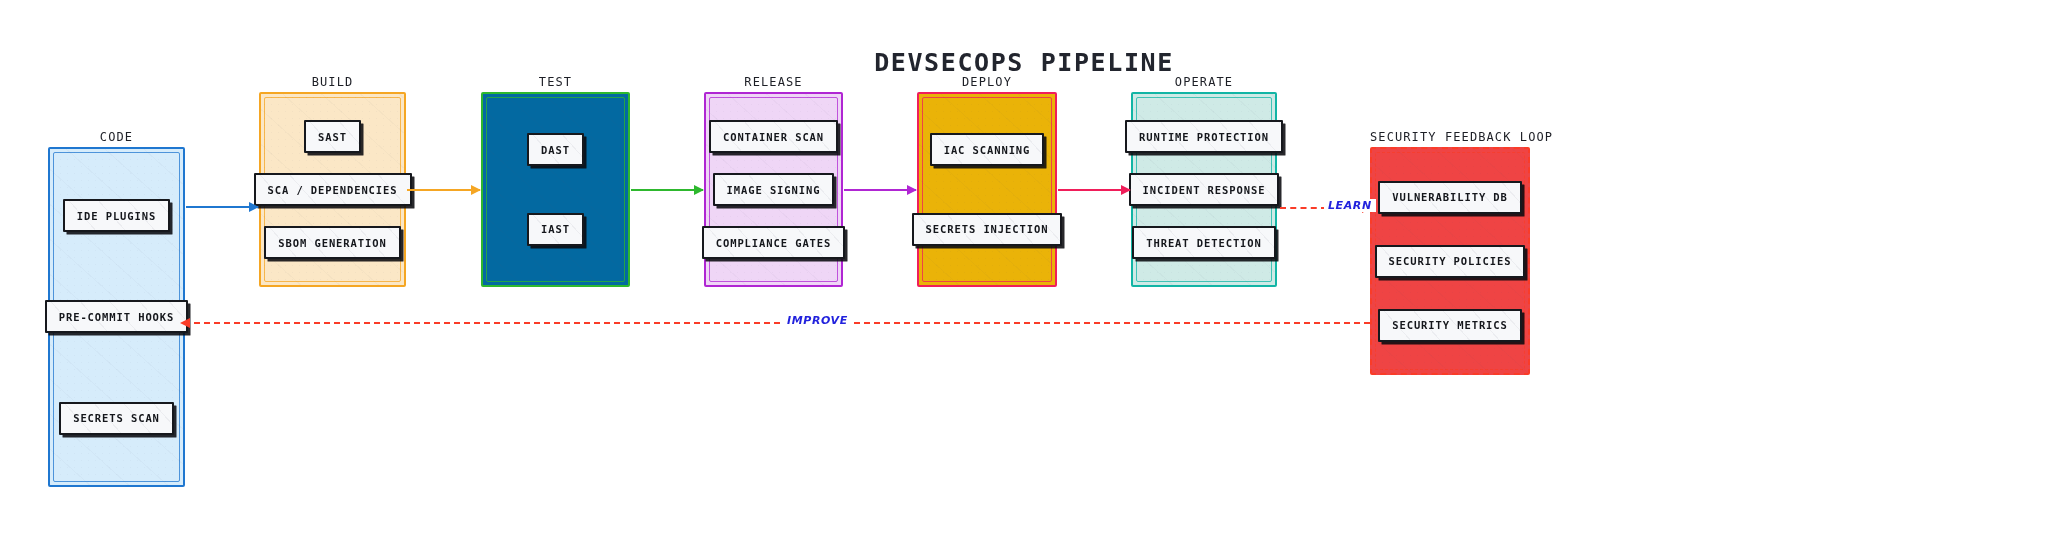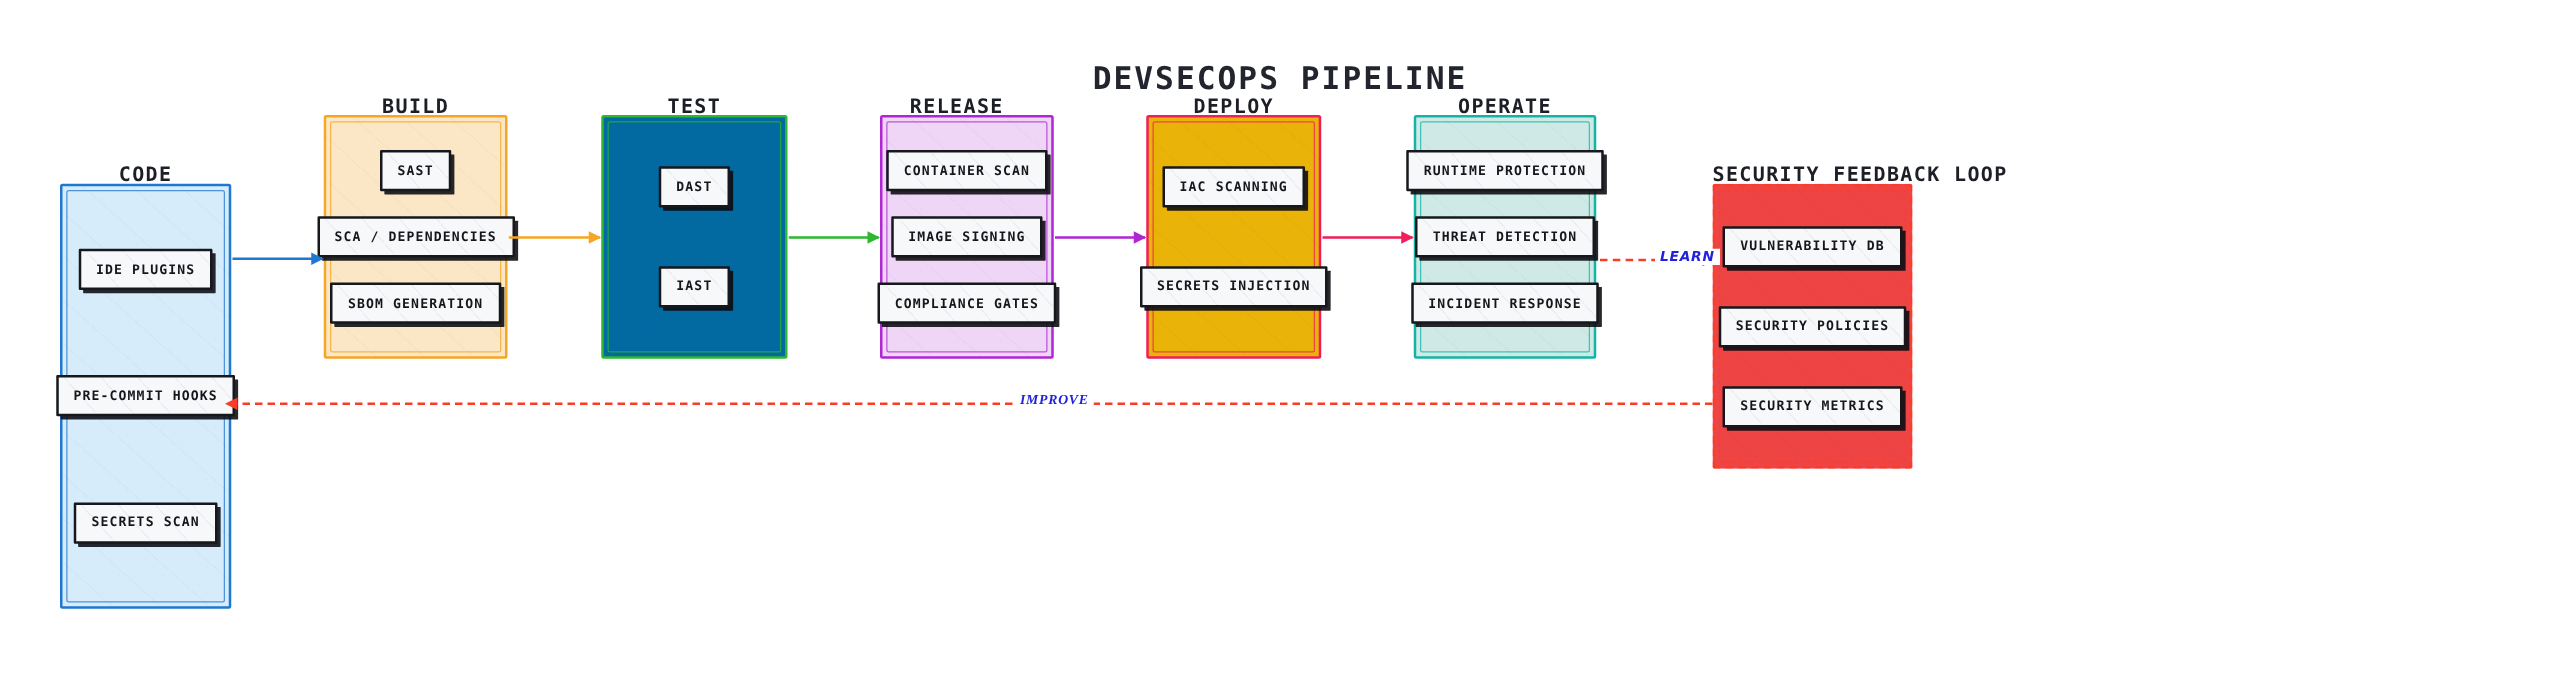--- a/index.html
+++ b/index.html
@@ -7,21 +7,21 @@
        font-family:"DejaVu Sans Mono","Liberation Mono",monospace;}
 
   
   #diagram-title{
     position:absolute;left:0;top:48px;width:2048px;text-align:center;
     font-size:25px;font-weight:700;letter-spacing:1.6px;color:#22252e;
   }
 
   
   .stage-label{
-    position:absolute;text-align:center;font-size:16px;font-weight:700;
+    position:absolute;text-align:center;font-size:12px;font-weight:400;
     letter-spacing:1.1px;color:#1d1f26;white-space:nowrap;
   }
 
   
   .stage{
     position:absolute;box-sizing:border-box;
     border-width:2.4px;border-style:solid;border-radius:2px;
   }
   .stage::before{
     content:"";position:absolute;inset:3px;
@@ -104,41 +104,41 @@
           <div class="item">SBOM GENERATION</div>
         </div>
       </div>
       <div class="stage-label" style="left: 481px; width: 149px; top: 75px;">TEST</div>
       <div class="stage" style="left: 481px; top: 92px; width: 149px; height: 195px; border-color: rgb(46, 184, 46); color: rgb(46, 184, 46); background: #0369a1;">
         <div class="items">
           <div class="item">DAST</div>
           <div class="item">IAST</div>
         </div>
       </div>
-      <div class="stage-label" style="left: 664px; width: 139px; top: 75px; text-align: right;">RELEASE</div>
+      <div class="stage-label" style="left: 704px; width: 139px; top: 75px;">RELEASE</div>
       <div class="stage" style="left: 704px; top: 92px; width: 139px; height: 195px; border-color: rgb(176, 38, 211); color: rgb(176, 38, 211); background: rgb(239, 214, 246);">
         <div class="items">
           <div class="item">CONTAINER SCAN</div>
           <div class="item">IMAGE SIGNING</div>
           <div class="item">COMPLIANCE GATES</div>
         </div>
       </div>
       <div class="stage-label" style="left: 917px; width: 140px; top: 75px;">DEPLOY</div>
       <div class="stage" style="left: 917px; top: 92px; width: 140px; height: 195px; border-color: rgb(240, 30, 90); color: rgb(240, 30, 90); background: #eab308;">
         <div class="items">
           <div class="item">IAC SCANNING</div>
           <div class="item">SECRETS INJECTION</div>
         </div>
       </div>
       <div class="stage-label" style="left: 1131px; width: 146px; top: 75px;">OPERATE</div>
       <div class="stage" style="left: 1131px; top: 92px; width: 146px; height: 195px; border-color: rgb(18, 181, 165); color: rgb(18, 181, 165); background: rgb(207, 234, 230);">
         <div class="items">
           <div class="item">RUNTIME PROTECTION</div>
+          <div class="item">INCIDENT RESPONSE</div>
           <div class="item">THREAT DETECTION</div>
-          <div class="item">INCIDENT RESPONSE</div>
         </div>
       </div>
       <div class="stage-label" style="left: 1370px; width: 160px; top: 130px;">SECURITY FEEDBACK LOOP</div>
       <div class="stage dashed" style="left: 1370px; top: 147px; width: 160px; height: 228px; border-color: rgb(250, 60, 40); color: rgb(250, 60, 40); background: #ef4444;">
         <div class="items">
           <div class="item">VULNERABILITY DB</div>
           <div class="item">SECURITY POLICIES</div>
           <div class="item">SECURITY METRICS</div>
         </div>
       </div>
@@ -164,16 +164,16 @@
         <span class="shaft"></span>
         <span class="head"></span>
       </div>
     </div>
   <div id="feedback-layer">
       <div class="dash-line" style="left: 1280px; top: 207px; width: 88px; border-top-color: rgb(250, 60, 40);"></div>
       <div class="dash-head right" style="top: 202.5px; left: 1362px; border-left-color: rgb(250, 60, 40);"></div>
       <div class="feedback-label" style="left: 1324px; top: 199px; color: rgb(34, 34, 221);">LEARN</div>
       <div class="dash-line" style="left: 184px; top: 322px; width: 1186px; border-top-color: rgb(250, 60, 40);"></div>
       <div class="dash-head left" style="top: 317.5px; left: 180px; border-right-color: rgb(250, 60, 40);"></div>
-      <div class="feedback-label" style="left: 812px; top: 314px; color: rgb(34, 34, 221); font-family: Liberation Serif, serif;">IMPROVE</div>
+      <div class="feedback-label" style="left: 783px; top: 314px; color: rgb(34, 34, 221);">IMPROVE</div>
     </div>
 
 </div>
 
 </body></html>

